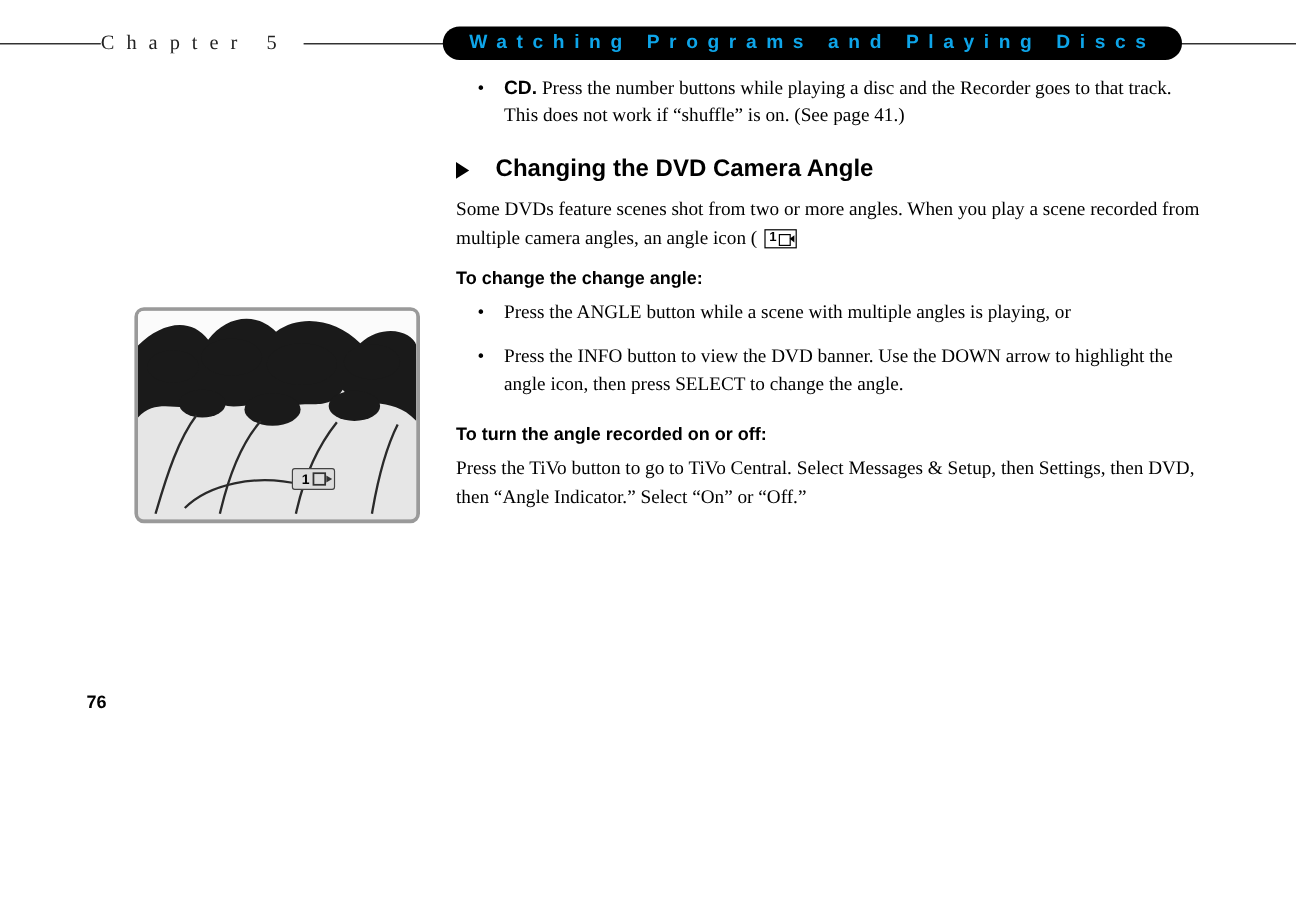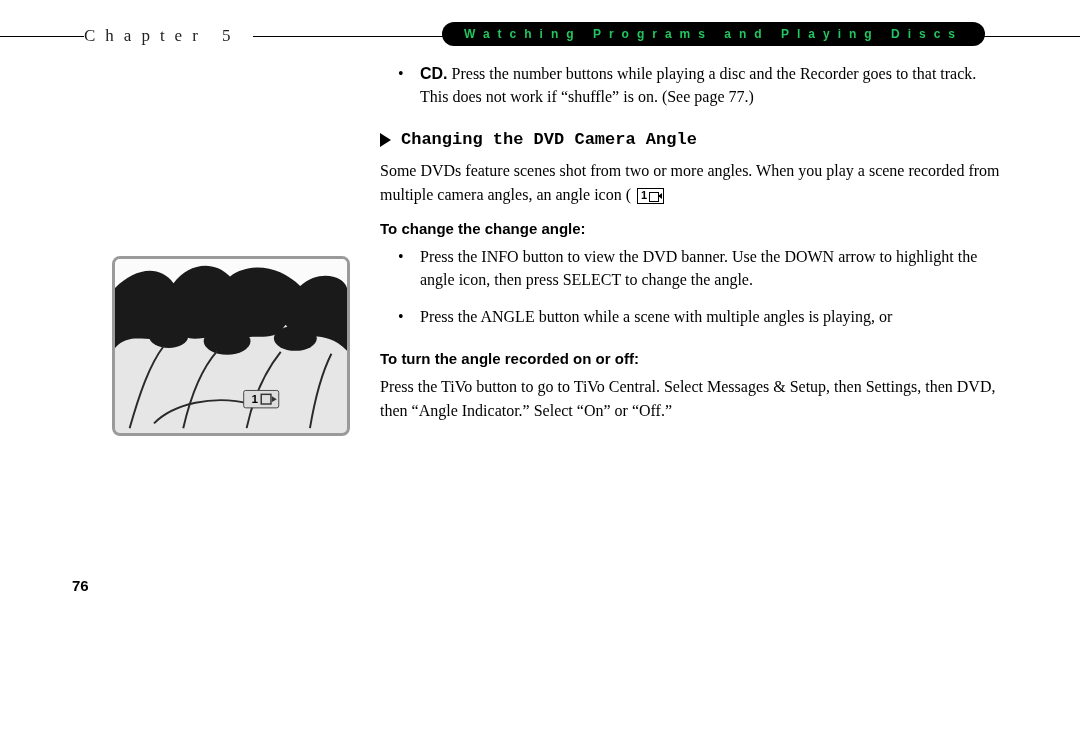--- a/index.html
+++ b/index.html
@@ -2,29 +2,29 @@
 <html><head>
 <meta charset="utf-8">
 <style>
   * { box-sizing: border-box; margin: 0; padding: 0; }
   html, body { width: 1080px; height: 750px; background: #fff; font-family: Georgia, 'Times New Roman', serif; color: #000; }
   .page { position: relative; width: 1080px; height: 626px; padding: 16px; border-radius: 20px; }
   .header-bar { position: absolute; top: 22px; left: 0; right: 0; height: 28px; }
   .header-line { position: absolute; top: 50%; left: 0; right: 0; border-top: 1px solid #000; }
   .chapter-label { position: absolute; left: 84px; top: 0; height: 28px; line-height: 28px; background: #fff; padding: 0 12px 0 0; letter-spacing: 10px; font-family: Georgia, serif; font-size: 17px; color: #222; }
   .chapter-title-wrap { position: absolute; right: 95px; top: 0; }
-  .chapter-title { display: inline-block; background: #000; color: #22c55e; font-family: Arial, Helvetica, sans-serif; font-weight: bold; font-size: 12px; letter-spacing: 8px; padding: 5px 22px 5px 22px; border-radius: 14px; white-space: nowrap; }
+  .chapter-title { display: inline-block; background: #000; color: #0ea5e9; font-family: Arial, Helvetica, sans-serif; font-weight: bold; font-size: 16px; letter-spacing: 8px; padding: 5px 22px 5px 22px; border-radius: 14px; white-space: nowrap; }
   .content { position: absolute; top: 62px; left: 380px; right: 80px; }
   .bullet-list { list-style: none; margin: 0 0 22px 0; }
   .bullet-list li { position: relative; padding-left: 40px; font-size: 16px; line-height: 1.45; margin-bottom: 14px; font-family: Georgia, serif; }
   .bullet-list li::before { content: "•"; position: absolute; left: 18px; top: 0; font-size: 16px; }
   .bold-run { font-weight: bold; font-family: Arial, Helvetica, sans-serif; }
   .section-heading-row { display: flex; align-items: center; margin: 18px 0 10px 0; }
   .tri-icon { display: inline-block; width: 0; height: 0; border-top: 7px solid transparent; border-bottom: 7px solid transparent; border-left: 11px solid #000; margin-right: 10px; }
-  .section-heading { font-family: Liberation Mono, monospace; font-weight: bold; font-size: 17px; }
+  .section-heading { font-family: Liberation Sans, sans-serif; font-weight: bold; font-size: 20px; margin-left: 12px; }
   .body-para { font-size: 16px; line-height: 1.45; font-family: Georgia, serif; margin-bottom: 14px; }
   .sub-heading { font-family: Arial, Helvetica, sans-serif; font-weight: bold; font-size: 15px; margin: 14px 0 8px 0; }
   .angle-icon { display: inline-flex; align-items: center; vertical-align: middle; border: 1px solid #000; padding: 0 2px; height: 16px; margin: 0 2px; }
   .angle-icon .num { font-family: Arial, Helvetica, sans-serif; font-size: 11px; font-weight: bold; padding: 0 2px 0 1px; line-height: 1; }
   .angle-icon .cam { width: 12px; height: 8px; position: relative; }
   .angle-icon .cam::before { content: ""; position: absolute; left: 0; top: 0; width: 8px; height: 8px; border: 1px solid #000; }
   .angle-icon .cam::after { content: ""; position: absolute; left: 9px; top: 1px; width: 0; height: 0; border-top: 3px solid transparent; border-bottom: 3px solid transparent; border-right: 4px solid #000; }
   .page-number { position: absolute; left: 72px; bottom: 32px; font-family: Arial, Helvetica, sans-serif; font-weight: bold; font-size: 15px; }
   .figure { position: absolute; left: 112px; top: 256px; width: 238px; height: 180px; border: 3px solid #9a9a9a; border-radius: 8px; background: #d8d8d8; overflow: hidden; box-shadow: inset 0 0 30px rgba(0,0,0,0.35); }
   .figure svg { width: 100%; height: 100%; display: block; }
@@ -70,41 +70,41 @@
       <rect x="150" y="140" width="10" height="10" fill="none" stroke="#333" stroke-width="1.5"></rect>
       <polygon points="161,142 166,145 161,148" fill="#333"></polygon>
     </g>
   </svg>
 </div>
 
 <div class="content">
 
   <ul class="bullet-list">
     <li>
-      <span class="bold-run">CD.</span><span> Press the number buttons while playing a disc and the Recorder goes to that track. This does not work if “shuffle” is on. (See page 77.)</span>
+      <span class="bold-run">CD.</span><span> Press the number buttons while playing a disc and the Recorder goes to that track. This does not work if “shuffle” is on. (See page 41.)</span>
     </li>
   </ul>
 
   <div class="section-heading-row">
     <span class="tri-icon"></span>
     <span class="section-heading">Changing the DVD Camera Angle</span>
   </div>
 
   <p class="body-para">
     <span>Some DVDs feature scenes shot from two or more angles. When you play a scene recorded from multiple camera angles, an angle icon (</span>
     <span class="angle-icon">
       <span class="num">1</span>
       <span class="cam"></span>
     </span>
   </p>
 
   <div class="sub-heading">To change the change angle:</div>
   <ul class="bullet-list">
+    <li><span>Press the ANGLE button while a scene with multiple angles is playing, or</span></li>
     <li><span>Press the INFO button to view the DVD banner. Use the DOWN arrow to highlight the angle icon, then press SELECT to change the angle.</span></li>
-    <li><span>Press the ANGLE button while a scene with multiple angles is playing, or</span></li>
   </ul>
 
   <div class="sub-heading">To turn the angle recorded on or off:</div>
   <p class="body-para">Press the TiVo button to go to TiVo Central. Select Messages &amp; Setup, then Settings, then DVD, then “Angle Indicator.” Select “On” or “Off.”</p>
 
 </div>
 
 <div class="page-number">76</div>
 
 </div>

